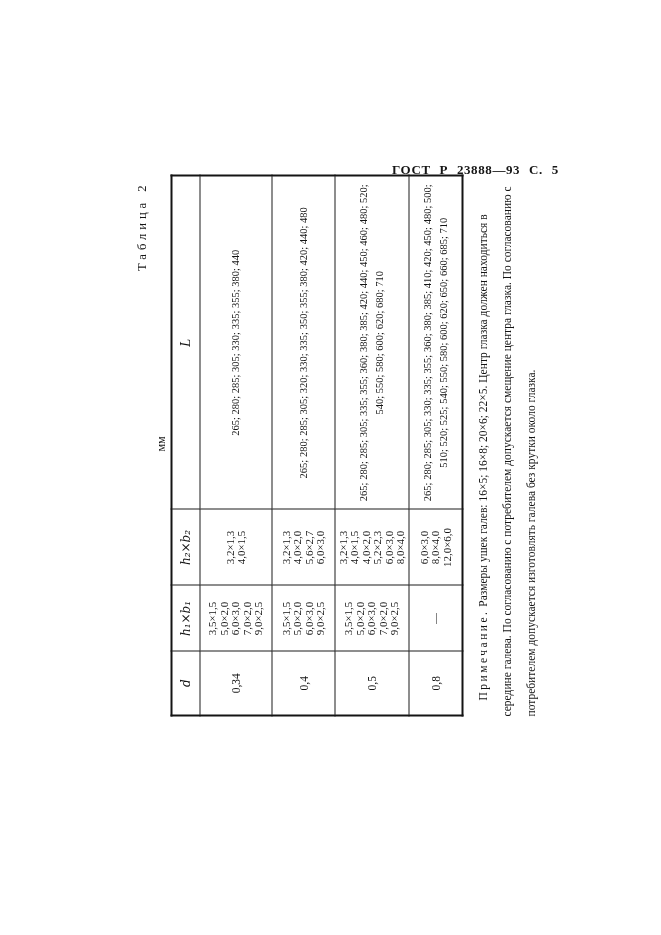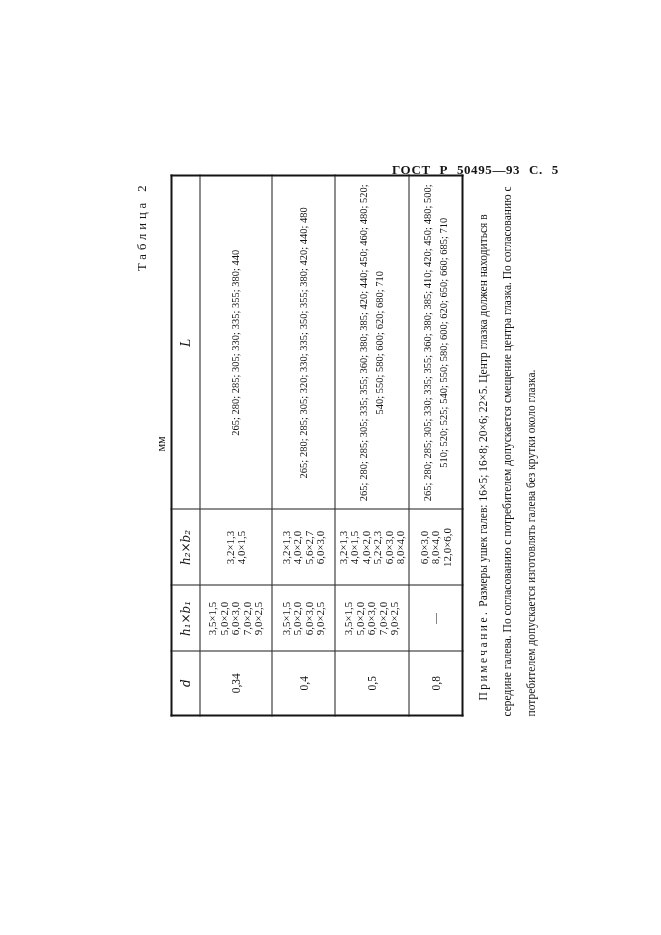--- a/index.html
+++ b/index.html
@@ -45,21 +45,21 @@
   }
   .note{
     width:538px;margin-top:7px;font-size:11.5px;line-height:24px;
     text-align:left;text-indent:16px;color:#141414;
   }
   .note-label{letter-spacing:2.5px;}
 </style>
 </head>
 <body>
 
-<div class="page-header">ГОСТ Р 50495—93 С. 5</div>
+<div class="page-header">ГОСТ Р 23888—93 С. 5</div>
 
 <div class="rot">
 
   <div class="caption">Таблица 2</div>
   <div class="units">мм</div>
 
   <table class="gost">
     <colgroup>
       <col style="width:64px">
         <col style="width:66px">

